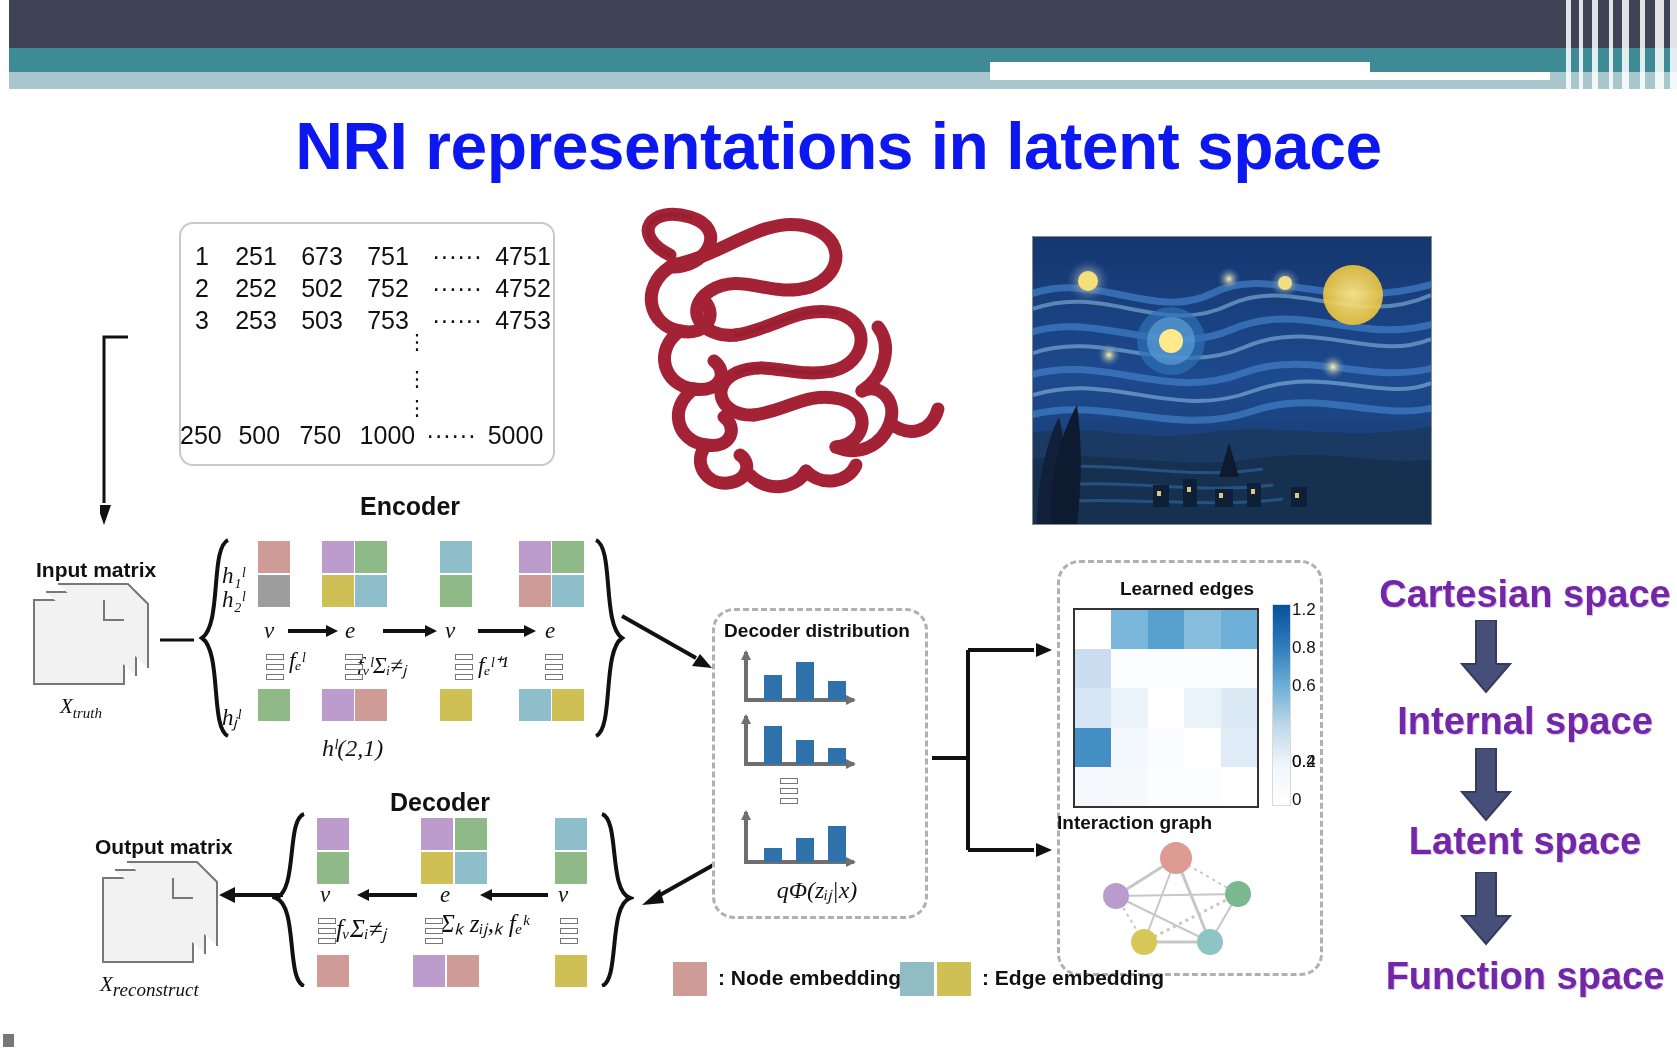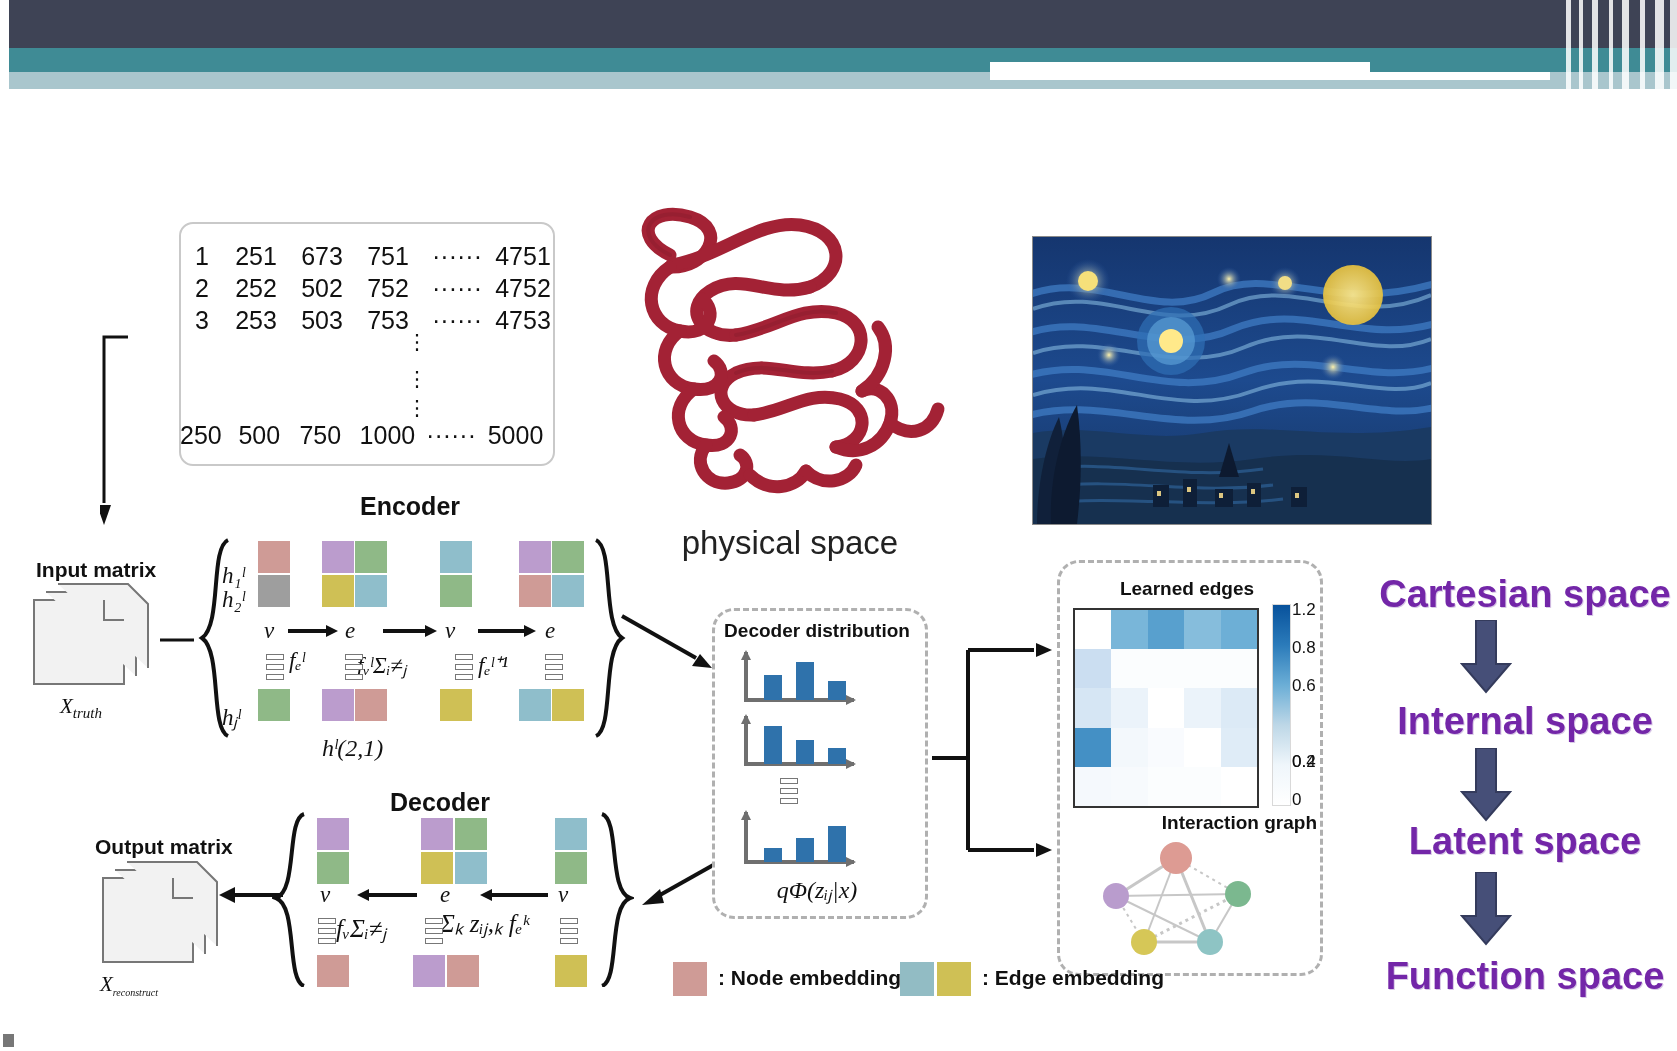--- a/index.html
+++ b/index.html
@@ -92,21 +92,21 @@
   .le-title{position:absolute;left:1057px;top:578px;width:260px;text-align:center;
     font-size:19px;font-weight:bold;color:#111;}
   .heat{position:absolute;left:1073px;top:608px;width:182px;height:196px;
     border:2px solid #333;display:grid;grid-template-columns:repeat(5,1fr);
     grid-template-rows:repeat(5,1fr);background:#fff;}
   .heat div{width:100%;height:100%;}
   .cbar{position:absolute;left:1272px;top:604px;width:17px;height:200px;
     background:linear-gradient(to bottom,#08529c,#2b7bba,#6baed6,#bdd7e7,#eff6fb,#ffffff);
     border:1px solid #d9d9d9;}
   .ctick{position:absolute;font-size:17px;color:#111;left:1292px;}
-  .ig-title{position:absolute;left:1057px;top:812px;width:260px;text-align:right;
+  .ig-title{position:absolute;left:1057px;top:812px;width:260px;text-align:left;
     font-size:19px;font-weight:bold;color:#111;}
   .graph{position:absolute;left:1098px;top:838px;width:160px;height:122px;}
   .lgsq{position:absolute;width:34px;height:34px;}
   .lgtx{position:absolute;font-size:21px;font-weight:bold;color:#111;white-space:nowrap;}
 
   
   .sp{position:absolute;width:390px;text-align:center;
     font-size:38px;font-weight:bold;color:#7326a8;
     text-shadow:1px 1px 0 #d8c8e6;}
   .dnarrow{position:absolute;width:52px;height:74px;}
@@ -128,20 +128,21 @@
       <i style="left:47px;width:4px"></i>
     <i style="left:60px;width:7px"></i>
       <i style="left:78px;width:5px"></i>
     <i style="left:93px;width:9px"></i>
       <i style="left:108px;width:7px"></i>
   </div>
   <div class="hdr-bot"></div>
   <div class="edge-left"></div>
   <div class="footer-mark"></div>
 
+  <div class="title">NRI representations in latent space</div>
 
   <div class="matbox">
     <div class="matrow mr1">
       <span class="c0">1</span>
       <span class="c1">251</span>
       <span class="c2">673</span>
       <span class="c3">751</span>
       <span class="c4">······</span>
       <span class="c5">4751</span>
     </div>
@@ -196,21 +197,20 @@
       <path d="M252 196 C276 180 282 150 268 132"></path>
       <path d="M140 280 C158 298 186 294 196 276"></path>
       <path d="M196 276 C212 292 238 288 246 270"></path>
     </g>
     <g fill="none" stroke="#8e1d2e" stroke-width="4" stroke-linecap="round" opacity=".55">
       <path d="M60 60 C20 40 40 10 80 22"></path>
       <path d="M126 140 C164 134 190 110 226 118"></path>
       <path d="M222 176 C186 184 156 164 126 178"></path>
     </g>
   </svg>
-  <div class="phys-label">physical space</div>
 
   <div class="painting">
     <svg viewBox="0 0 398 287" width="398" height="287">
       <defs>
         <radialGradient id="moonG">
             <stop offset="0" stop-color="#ffe98a"></stop>
             <stop offset="1" stop-color="#e8c23e"></stop>
           </radialGradient>
         <radialGradient id="starG">
             <stop offset="0" stop-color="#fff3ad"></stop>
@@ -420,21 +420,21 @@
   <div class="inlabel" style="left:95px;top:835px">Output matrix</div>
   <svg class="stack" style="left:95px;top:858px;width:140px;height:110px" viewBox="0 0 140 110">
     <g fill="#f2f2f2" stroke="#777" stroke-width="2">
       <path d="M8 20 L78 20 L98 40 L98 104 L8 104 Z"></path>
       <path d="M20 12 L90 12 L110 32 L110 96"></path>
       <path d="M32 4 L102 4 L122 24 L122 88"></path>
     </g>
     <path d="M78 20 L78 40 L98 40" fill="none" stroke="#777" stroke-width="2"></path>
   </svg>
   <div class="xlabel" style="left:100px;top:972px">
-    <span>X</span><sub style="font-size:10px">reconstruct</sub>
+    <span>X</span><sub style="font-size:19px">reconstruct</sub>
   </div>
   <svg style="position:absolute;left:215px;top:880px;width:70px;height:30" viewBox="0 0 70 30">
     <path d="M68 15 L20 15" stroke="#111" stroke-width="4"></path>
       <path d="M4 15 l16 -8 l0 16 z" fill="#111"></path>
   </svg>
 
   <svg style="position:absolute;left:620px;top:610px;width:110px;height:70" viewBox="0 0 110 70">
     <path d="M2 6 L76 48" stroke="#111" stroke-width="4" fill="none"></path>
       <path d="M92 58 l-20 -2 l8 -12 z" fill="#111"></path>
   </svg>

